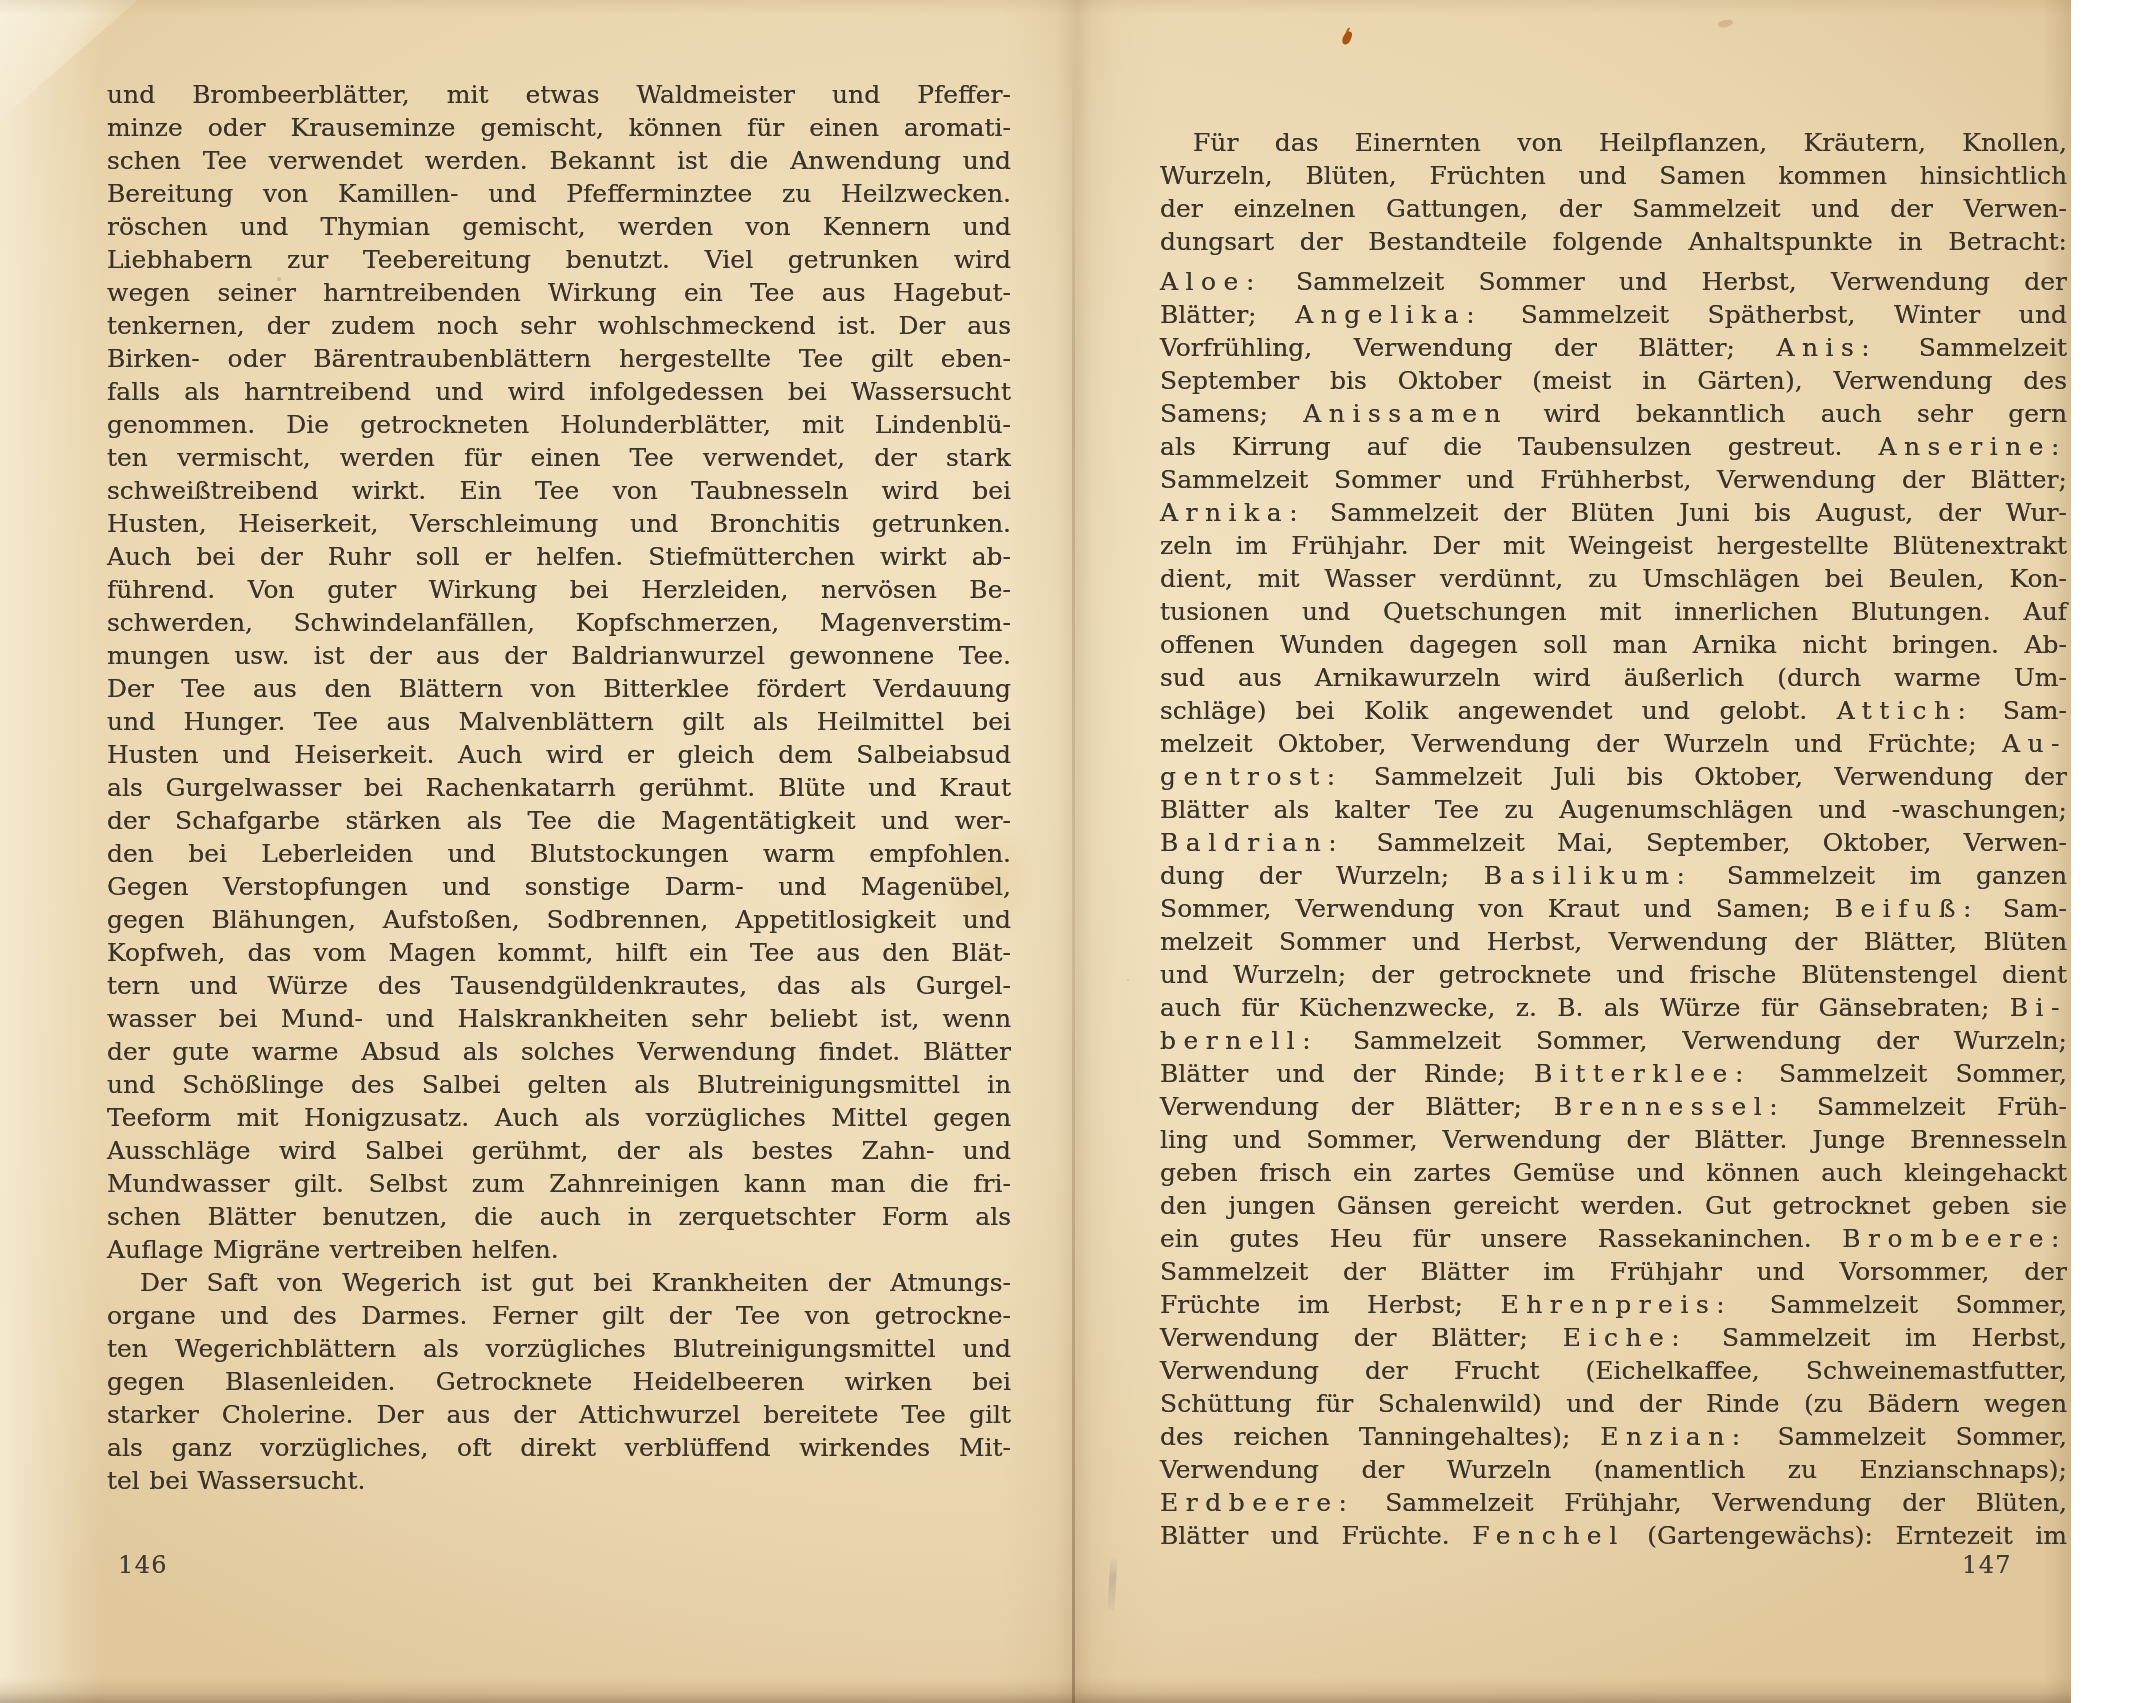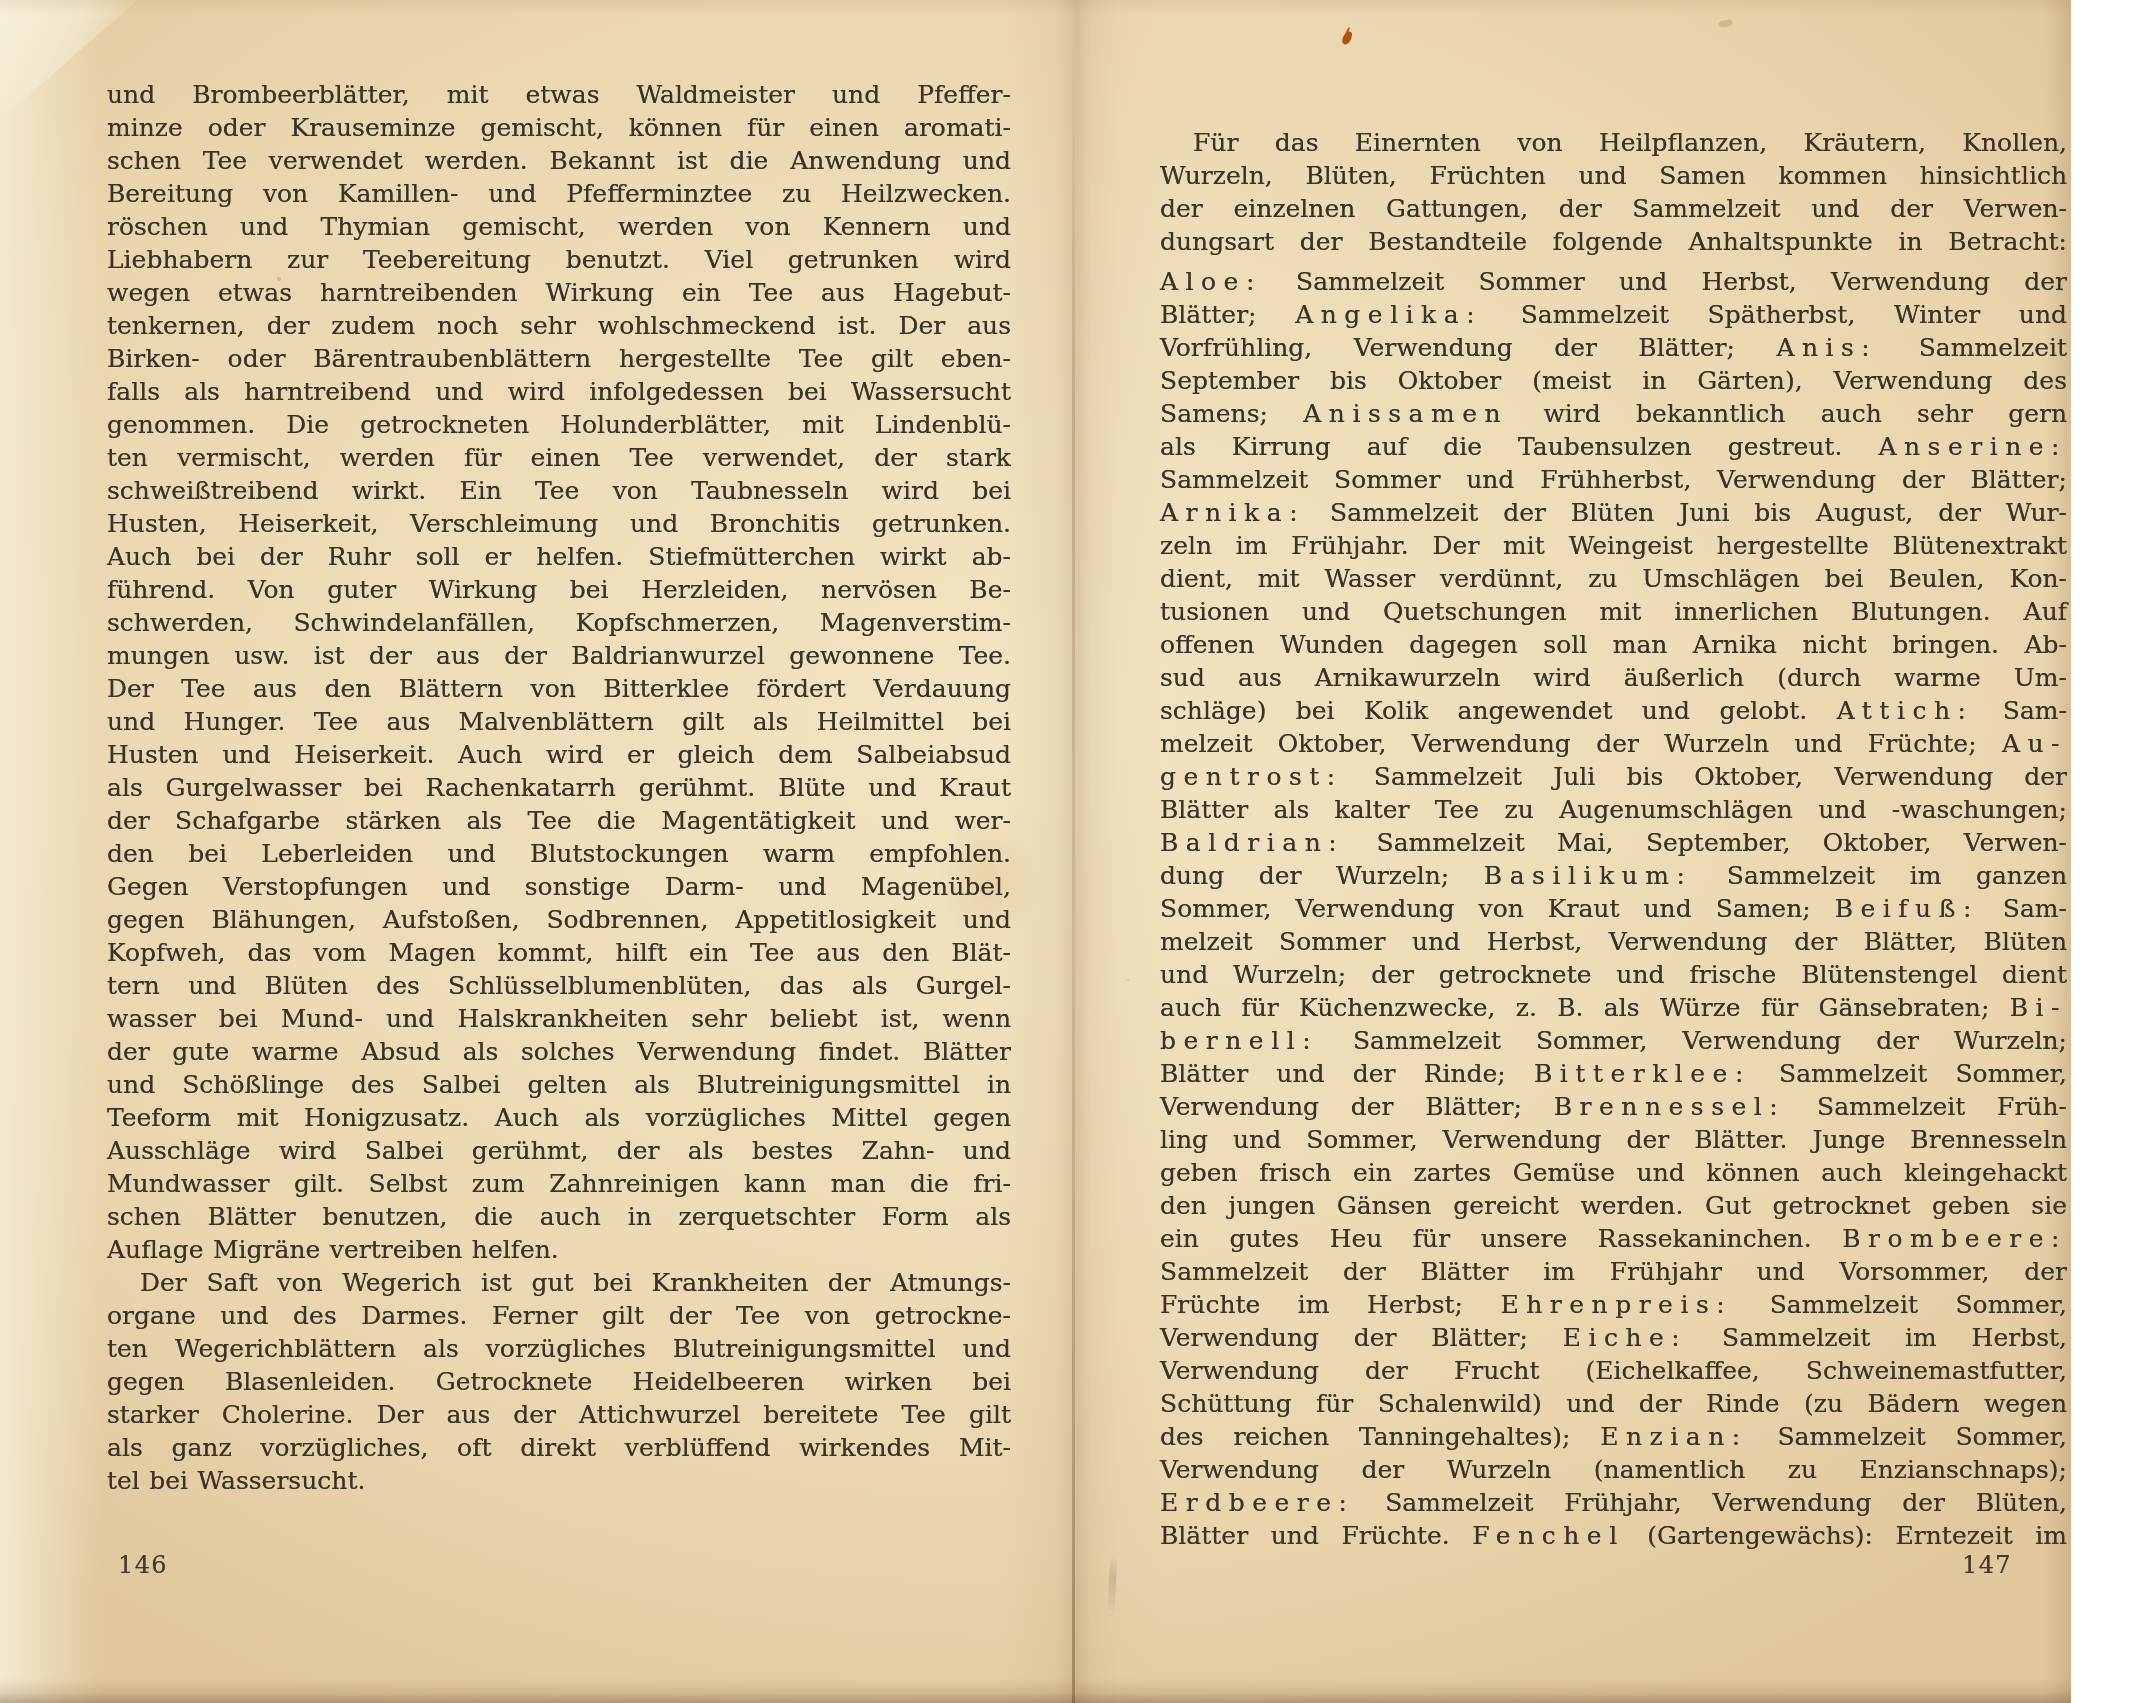--- a/index.html
+++ b/index.html
@@ -147,42 +147,42 @@
   <div class="artifact" id="bottom-shadow"></div>
   <div class="artifact" id="right-page-edge"></div>
 
   <div class="page-text" id="left-text">
       <div class="line">und Brombeerblätter, mit etwas Waldmeister und Pfeffer-</div>
       <div class="line">minze oder Krauseminze gemischt, können für einen aromati-</div>
       <div class="line">schen Tee verwendet werden. Bekannt ist die Anwendung und</div>
       <div class="line">Bereitung von Kamillen- und Pfefferminztee zu Heilzwecken.</div>
       <div class="line">röschen und Thymian gemischt, werden von Kennern und</div>
       <div class="line">Liebhabern zur Teebereitung benutzt. Viel getrunken wird</div>
-      <div class="line">wegen etwas harntreibenden Wirkung ein Tee aus Hagebut-</div>
+      <div class="line">wegen seiner harntreibenden Wirkung ein Tee aus Hagebut-</div>
       <div class="line">tenkernen, der zudem noch sehr wohlschmeckend ist. Der aus</div>
       <div class="line">Birken- oder Bärentraubenblättern hergestellte Tee gilt eben-</div>
       <div class="line">falls als harntreibend und wird infolgedessen bei Wassersucht</div>
       <div class="line">genommen. Die getrockneten Holunderblätter, mit Lindenblü-</div>
       <div class="line">ten vermischt, werden für einen Tee verwendet, der stark</div>
       <div class="line">schweißtreibend wirkt. Ein Tee von Taubnesseln wird bei</div>
       <div class="line">Husten, Heiserkeit, Verschleimung und Bronchitis getrunken.</div>
       <div class="line">Auch bei der Ruhr soll er helfen. Stiefmütterchen wirkt ab-</div>
       <div class="line">führend. Von guter Wirkung bei Herzleiden, nervösen Be-</div>
       <div class="line">schwerden, Schwindelanfällen, Kopfschmerzen, Magenverstim-</div>
       <div class="line">mungen usw. ist der aus der Baldrianwurzel gewonnene Tee.</div>
       <div class="line">Der Tee aus den Blättern von Bitterklee fördert Verdauung</div>
       <div class="line">und Hunger. Tee aus Malvenblättern gilt als Heilmittel bei</div>
       <div class="line">Husten und Heiserkeit. Auch wird er gleich dem Salbeiabsud</div>
       <div class="line">als Gurgelwasser bei Rachenkatarrh gerühmt. Blüte und Kraut</div>
       <div class="line">der Schafgarbe stärken als Tee die Magentätigkeit und wer-</div>
       <div class="line">den bei Leberleiden und Blutstockungen warm empfohlen.</div>
       <div class="line">Gegen Verstopfungen und sonstige Darm- und Magenübel,</div>
       <div class="line">gegen Blähungen, Aufstoßen, Sodbrennen, Appetitlosigkeit und</div>
       <div class="line">Kopfweh, das vom Magen kommt, hilft ein Tee aus den Blät-</div>
-      <div class="line">tern und Blüten des Schlüsselblumenblüten, das als Gurgel-</div>
+      <div class="line">tern und Würze des Tausendgüldenkrautes, das als Gurgel-</div>
       <div class="line">wasser bei Mund- und Halskrankheiten sehr beliebt ist, wenn</div>
       <div class="line">der gute warme Absud als solches Verwendung findet. Blätter</div>
       <div class="line">und Schößlinge des Salbei gelten als Blutreinigungsmittel in</div>
       <div class="line">Teeform mit Honigzusatz. Auch als vorzügliches Mittel gegen</div>
       <div class="line">Ausschläge wird Salbei gerühmt, der als bestes Zahn- und</div>
       <div class="line">Mundwasser gilt. Selbst zum Zahnreinigen kann man die fri-</div>
       <div class="line">schen Blätter benutzen, die auch in zerquetschter Form als</div>
       <div class="line no-just">Auflage Migräne vertreiben helfen.</div>
       <div class="line indent">Der Saft von Wegerich ist gut bei Krankheiten der Atmungs-</div>
       <div class="line">organe und des Darmes. Ferner gilt der Tee von getrockne-</div>

